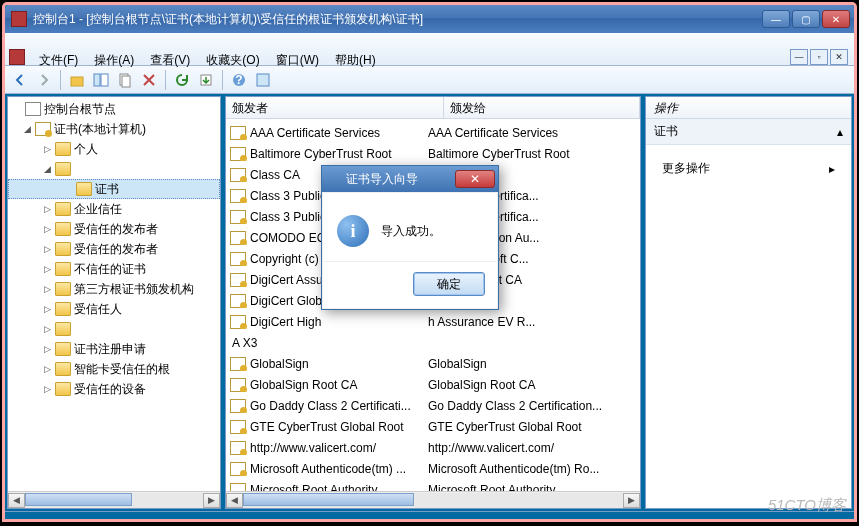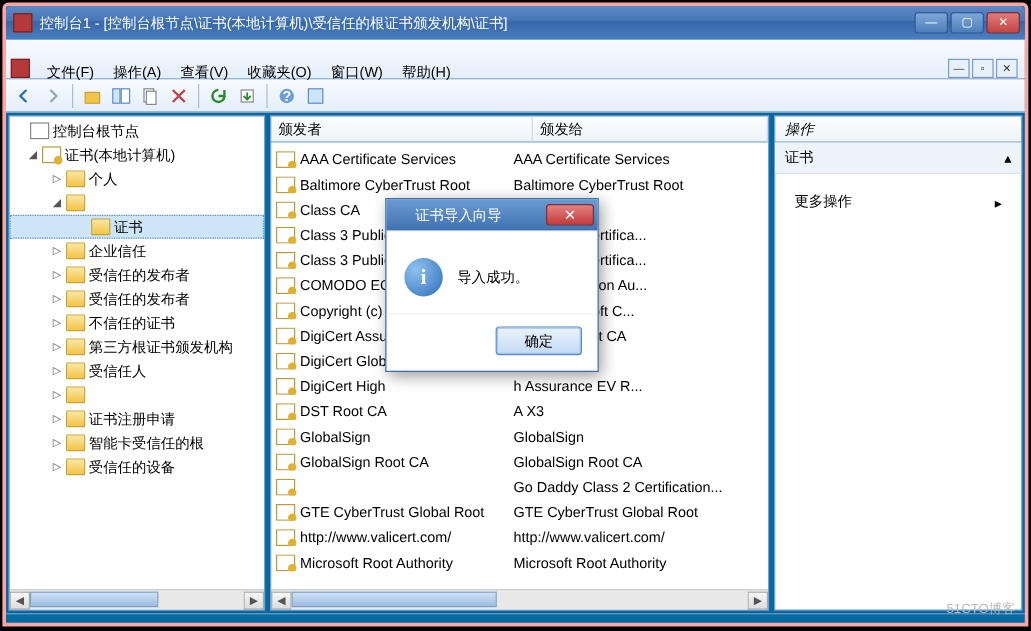--- a/index.html
+++ b/index.html
@@ -63,21 +63,21 @@
 
 .dialog { position: absolute; left: 316px; top: 160px; width: 178px; background: #f0f0f0; border: 1px solid #3b6ea5; box-shadow: 3px 3px 12px rgba(0,0,0,.4); }
 .dlg-title { height: 26px; background: linear-gradient(#6b9bd2,#3f72b2); display:flex; align-items:center; padding:0 3px 0 24px; color:#fff; }
 .dlg-title .dt { flex:1; }
 .dlg-close { width: 40px; height: 18px; background: linear-gradient(#e28181,#c53b3b); border:1px solid #8a2a2a; border-radius:3px; display:flex; align-items:center; justify-content:center; color:#fff; }
 .dlg-body { padding: 22px 14px 14px; display:flex; align-items:center; gap:12px; background:#fff; margin:1px; }
 .dlg-icon { width:32px; height:32px; border-radius:50%; background: radial-gradient(circle at 30% 30%, #8fc1f0, #2d6fb8); display:flex; align-items:center; justify-content:center; color:#fff; font-weight:bold; font-size:18px; font-family:Georgia,serif; }
 .dlg-foot { padding: 10px 12px 12px; display:flex; justify-content:flex-end; background:#fff; margin:0 1px 1px; }
 .dlg-btn { min-width: 72px; height: 24px; background: linear-gradient(#eaf3fc,#c3dbf4); border: 1px solid #5b8ac6; border-radius: 3px; box-shadow: 0 0 0 1px #9ec6ef inset; }
 
-.watermark { position:absolute; right:8px; bottom:4px; color:#b9b9b9; font-size:11px; }
+.watermark { position:absolute; right:8px; bottom:4px; color:#b9b9b9; font-size:15px;font-style:italic; }
 </style>
 </head>
 <body>
 
 <div class="window">
   <div class="titlebar">
     <div class="ticon"></div>
     <div class="ttext">控制台1 - [控制台根节点\证书(本地计算机)\受信任的根证书颁发机构\证书]</div>
     <div class="winbtns">
       <div class="winbtn">—</div>
@@ -318,59 +318,63 @@
             <div class="c2">bal Root CA</div>
           </div>
           <div class="list-row">
             <div class="c1">
               <span class="cic cert-ic"></span>
               <span>DigiCert High</span>
             </div>
             <div class="c2">h Assurance EV R...</div>
           </div>
           <div class="list-row">
-            <div class="c1">
-              <span class="cic cert-ic"></span>
-              <span>DST Root CA</span>
-            </div>
             <div class="c2">A X3</div>
           </div>
           <div class="list-row">
             <div class="c1">
               <span class="cic cert-ic"></span>
               <span>GlobalSign</span>
             </div>
             <div class="c2">GlobalSign</div>
           </div>
           <div class="list-row">
             <div class="c1">
               <span class="cic cert-ic"></span>
               <span>GlobalSign Root CA</span>
             </div>
             <div class="c2">GlobalSign Root CA</div>
           </div>
           <div class="list-row">
             <div class="c1">
               <span class="cic cert-ic"></span>
+              <span>Go Daddy Class 2 Certificati...</span>
             </div>
             <div class="c2">Go Daddy Class 2 Certification...</div>
           </div>
           <div class="list-row">
             <div class="c1">
               <span class="cic cert-ic"></span>
               <span>GTE CyberTrust Global Root</span>
             </div>
             <div class="c2">GTE CyberTrust Global Root</div>
           </div>
           <div class="list-row">
             <div class="c1">
               <span class="cic cert-ic"></span>
               <span>http://www.valicert.com/</span>
             </div>
             <div class="c2">http://www.valicert.com/</div>
+          </div>
+          <div class="list-row">
+            <div class="c1">
+              <span class="cic cert-ic"></span>
+              <span>Microsoft Authenticode(tm) ...</span>
+            </div>
+            <div class="c2">Microsoft Authenticode(tm) Ro...</div>
           </div>
           <div class="list-row">
             <div class="c1">
               <span class="cic cert-ic"></span>
               <span>Microsoft Root Authority</span>
             </div>
             <div class="c2">Microsoft Root Authority</div>
           </div>
         </div>
       <div class="hscroll">

